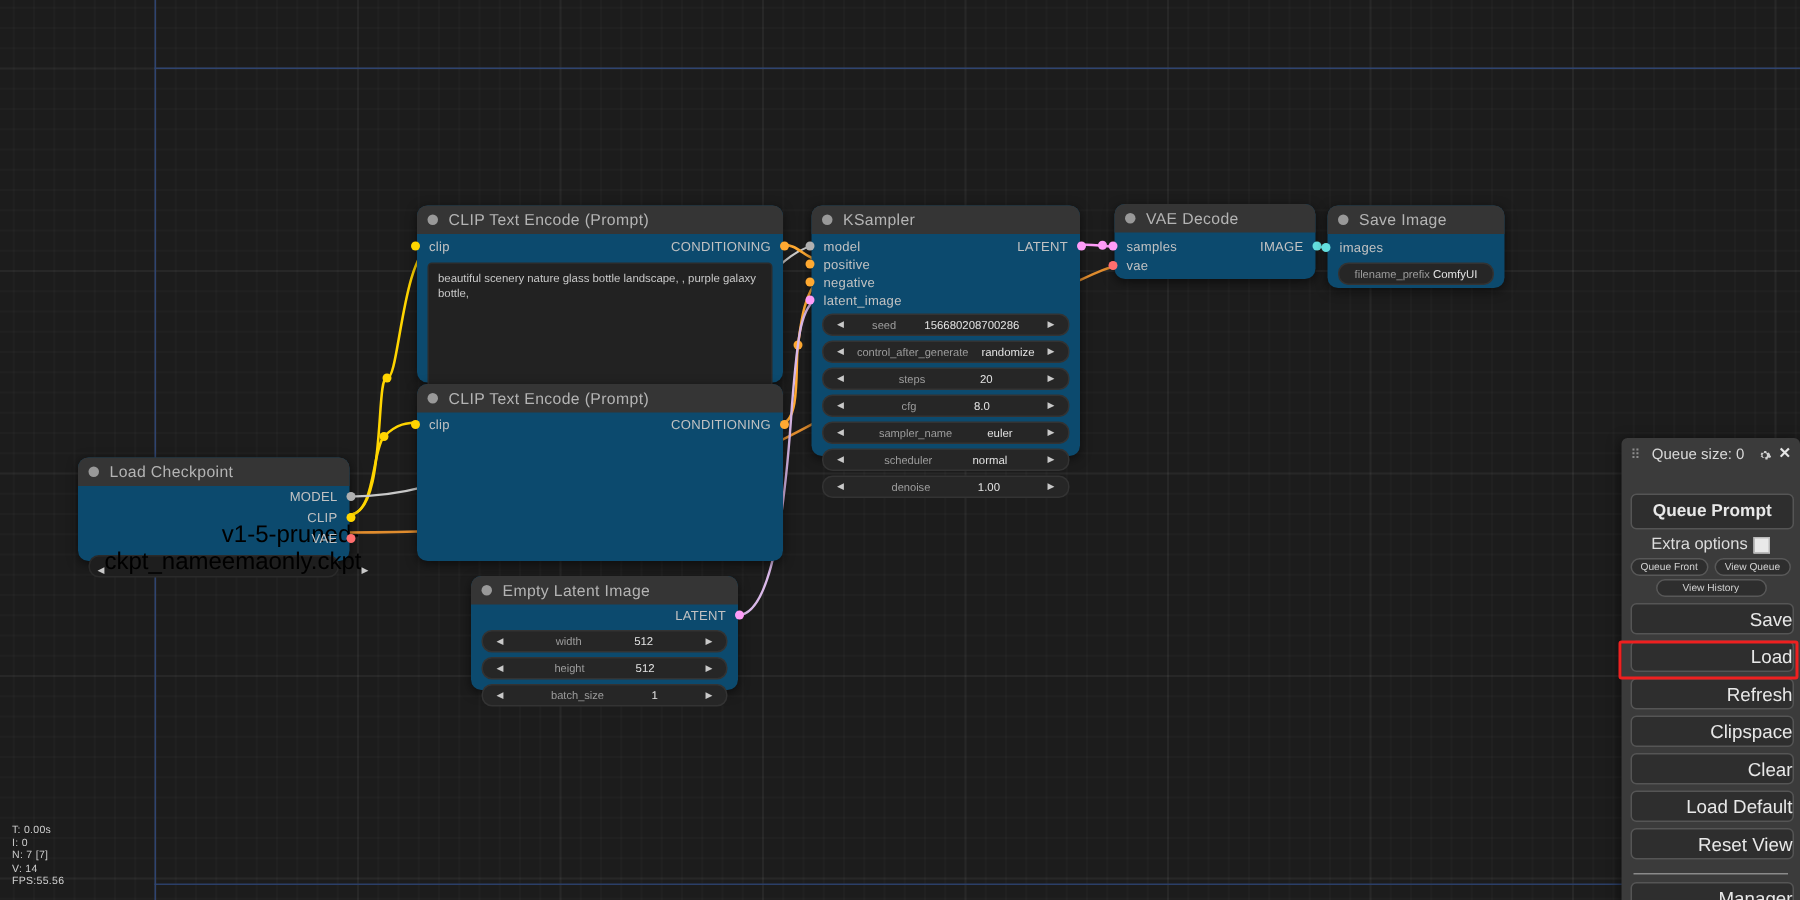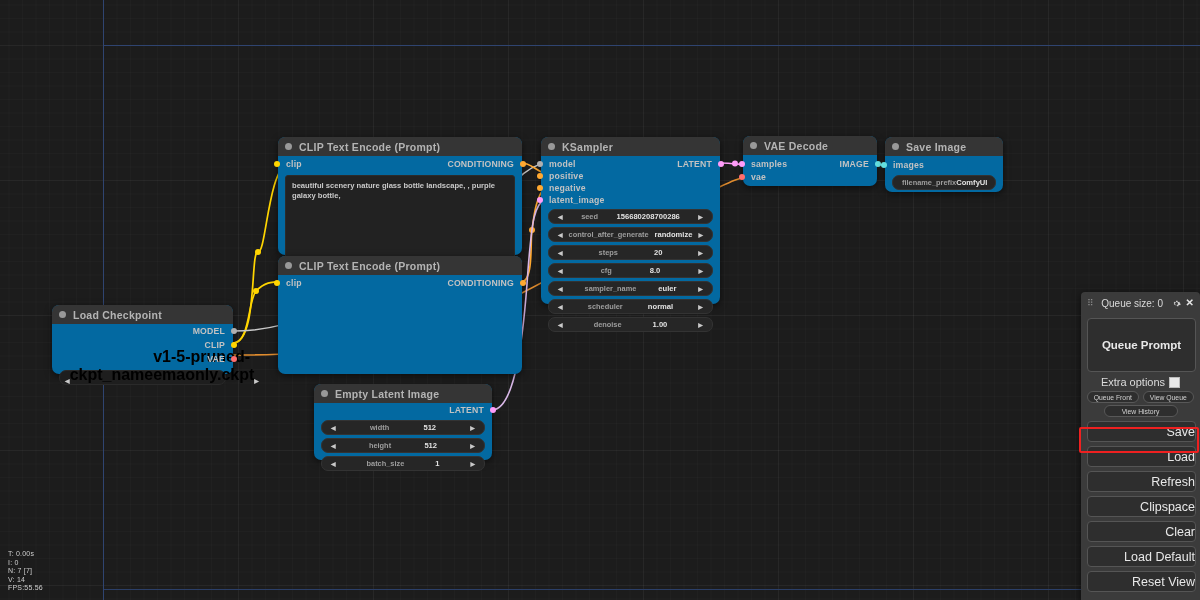--- a/index.html
+++ b/index.html
@@ -21,22 +21,22 @@
       linear-gradient(to right, rgba(255,255,255,.030) 1px, transparent 1px),
       linear-gradient(to bottom, rgba(255,255,255,.030) 1px, transparent 1px);
     background-size:13.5px 13.5px,13.5px 13.5px,135px 135px,135px 135px;
     background-position:103px 45px,103px 45px,103px 45px,103px 45px;
   }
   .axis-h{position:absolute;left:103px;right:0;height:1px;background:#2f4470;}
   .axis-h2{position:absolute;left:103px;right:0;height:1px;background:#2b3f68;}
   .axis-v{position:absolute;top:0;bottom:0;width:1px;background:#2f4470;}
 
   
-  .node{position:absolute;border-radius:7px;background:#0369a1;
-        box-shadow:0 2px 7px rgba(0,0,0,.55);overflow:visible;font-weight:bold;}
+  .node{position:absolute;border-radius:7px;background:#0c4a6e;
+        box-shadow:0 2px 7px rgba(0,0,0,.55);overflow:visible;}
   .node-title{height:19px;background:#353535;border-radius:7px 7px 0 0;
               display:flex;align-items:center;padding:0 7px;gap:7px;}
   .node-dot{width:7px;height:7px;border-radius:50%;background:#999;flex:none;}
   .node-title span.t{color:#b4b4b4;font-size:10.5px;letter-spacing:.25px;white-space:nowrap;}
   .node-body{position:relative;padding:0;}
 
   .port-row{position:relative;height:14px;display:flex;align-items:center;}
   .port-label{font-size:8.7px;color:#c2c2c2;letter-spacing:.2px;}
   .port-in{position:absolute;left:6px;display:flex;align-items:center;gap:6px;}
   .port-out{position:absolute;right:6px;display:flex;align-items:center;gap:6px;flex-direction:row;}
@@ -67,21 +67,21 @@
   .panel{position:absolute;background:#3b3b3b;border-radius:4px;
          box-shadow:0 2px 9px rgba(0,0,0,.6);padding:4px 6px 7px 6px;}
   .panel-head{display:flex;align-items:center;height:14px;gap:5px;}
   .grip{color:#8d8d8d;font-size:9px;letter-spacing:-1px;line-height:1;}
   .qsize{color:#d9d9d9;font-size:10px;flex:1;text-align:center;}
   .gear{width:9px;height:9px;color:#cfcfcf;}
   .xbtn{color:#e6e6e6;font-size:10px;line-height:1;font-weight:bold;}
   .pbtn{width:100%;background:#2e2e2e;border:1px solid #555;border-radius:4px;
         color:#e8e8e8;text-align:center;cursor:pointer;font-family:inherit;}
   .pbtn.big{font-size:12.5px;padding:2.5px 0;margin-top:4px;text-align:right;}
-  .pbtn.queue{font-size:11.5px;font-weight:bold;padding:20px 0;margin-top:8px;}
+  .pbtn.queue{font-size:11.5px;font-weight:bold;padding:5px 0;margin-top:19px;}
   .extra{display:flex;align-items:center;justify-content:center;gap:4px;margin:4px 0 3px;}
   .extra-lbl{color:#dcdcdc;font-size:11px;}
   .chk{width:9px;height:9px;background:#e9e9e9;border:1px solid #bbb;}
   .row2{display:flex;gap:4px;margin-top:1px;}
   .sbtn{flex:1;background:#2e2e2e;border:1px solid #585858;border-radius:7px;
         color:#d2d2d2;font-size:6.8px;text-align:center;padding:1.5px 0;}
   .sbtn.center{flex:none;width:72px;margin:2px auto 0;display:block;}
   .hr{height:1px;background:#8a8a8a;margin:9px 2px 5px;}
   .share{width:100%;border:1px solid #5a5a5a;border-radius:4px;text-align:center;
          font-size:12.5px;padding:2.5px 0;margin-top:4px;color:#1c1c1c;

